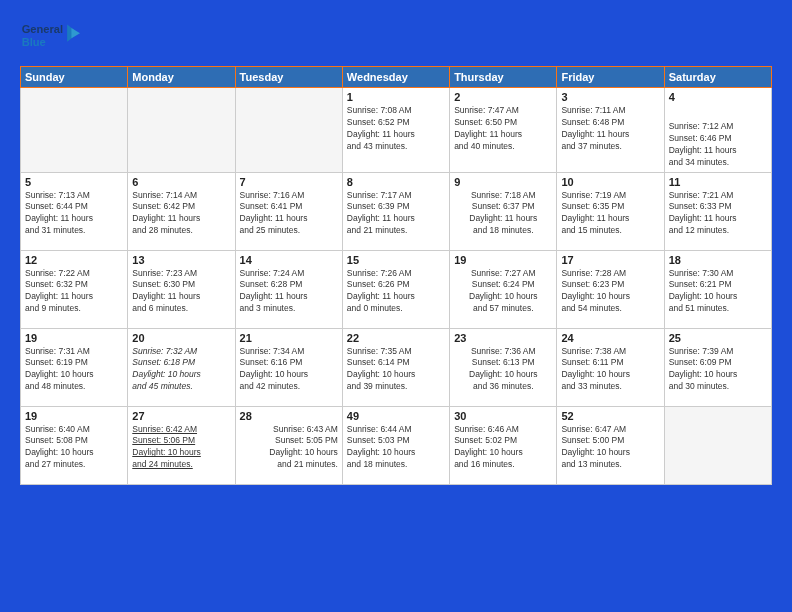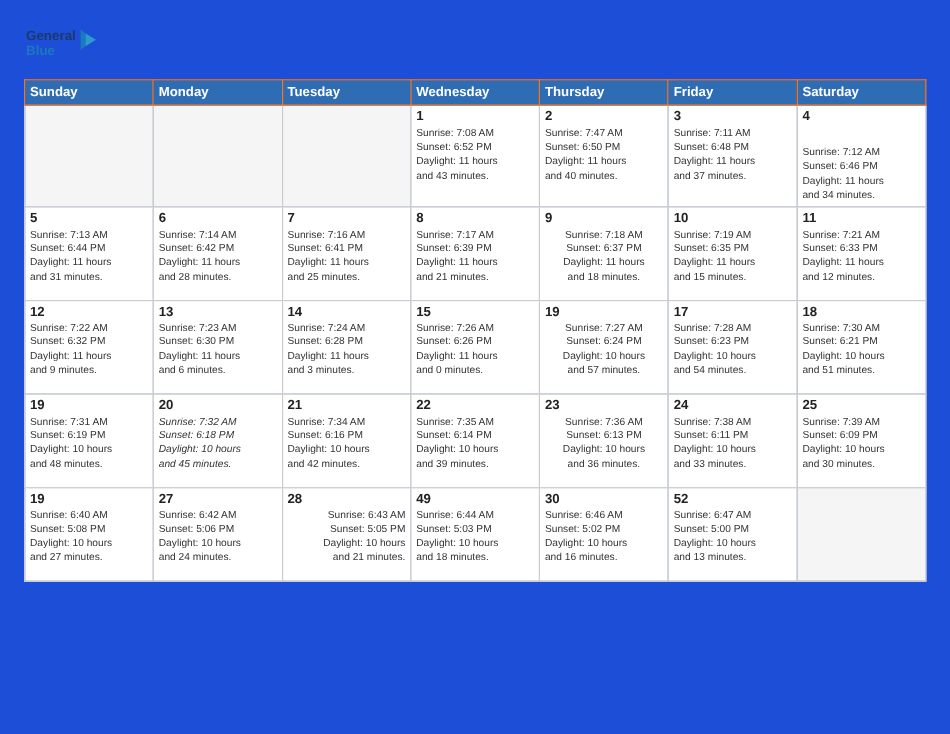--- a/index.html
+++ b/index.html
@@ -303,21 +303,21 @@
         <tr>
           <td>
             <span class="day-number">19</span>
             <div class="day-info" style="white-space: pre-line;">Sunrise: 6:40 AM
 Sunset: 5:08 PM
 Daylight: 10 hours
 and 27 minutes.</div>
           </td>
           <td>
             <span class="day-number">27</span>
-            <div class="day-info" style="white-space: pre-line;">Sunrise: 6:42 AM
+            <div class="day-info" style="white-space: pre-line; text-decoration: underline;">Sunrise: 6:42 AM
 Sunset: 5:06 PM
 Daylight: 10 hours
 and 24 minutes.</div>
           </td>
           <td>
             <span class="day-number">28</span>
             <div class="day-info" style="white-space: pre-line; text-align: right;">Sunrise: 6:43 AM
 Sunset: 5:05 PM
 Daylight: 10 hours
 and 21 minutes.</div>

